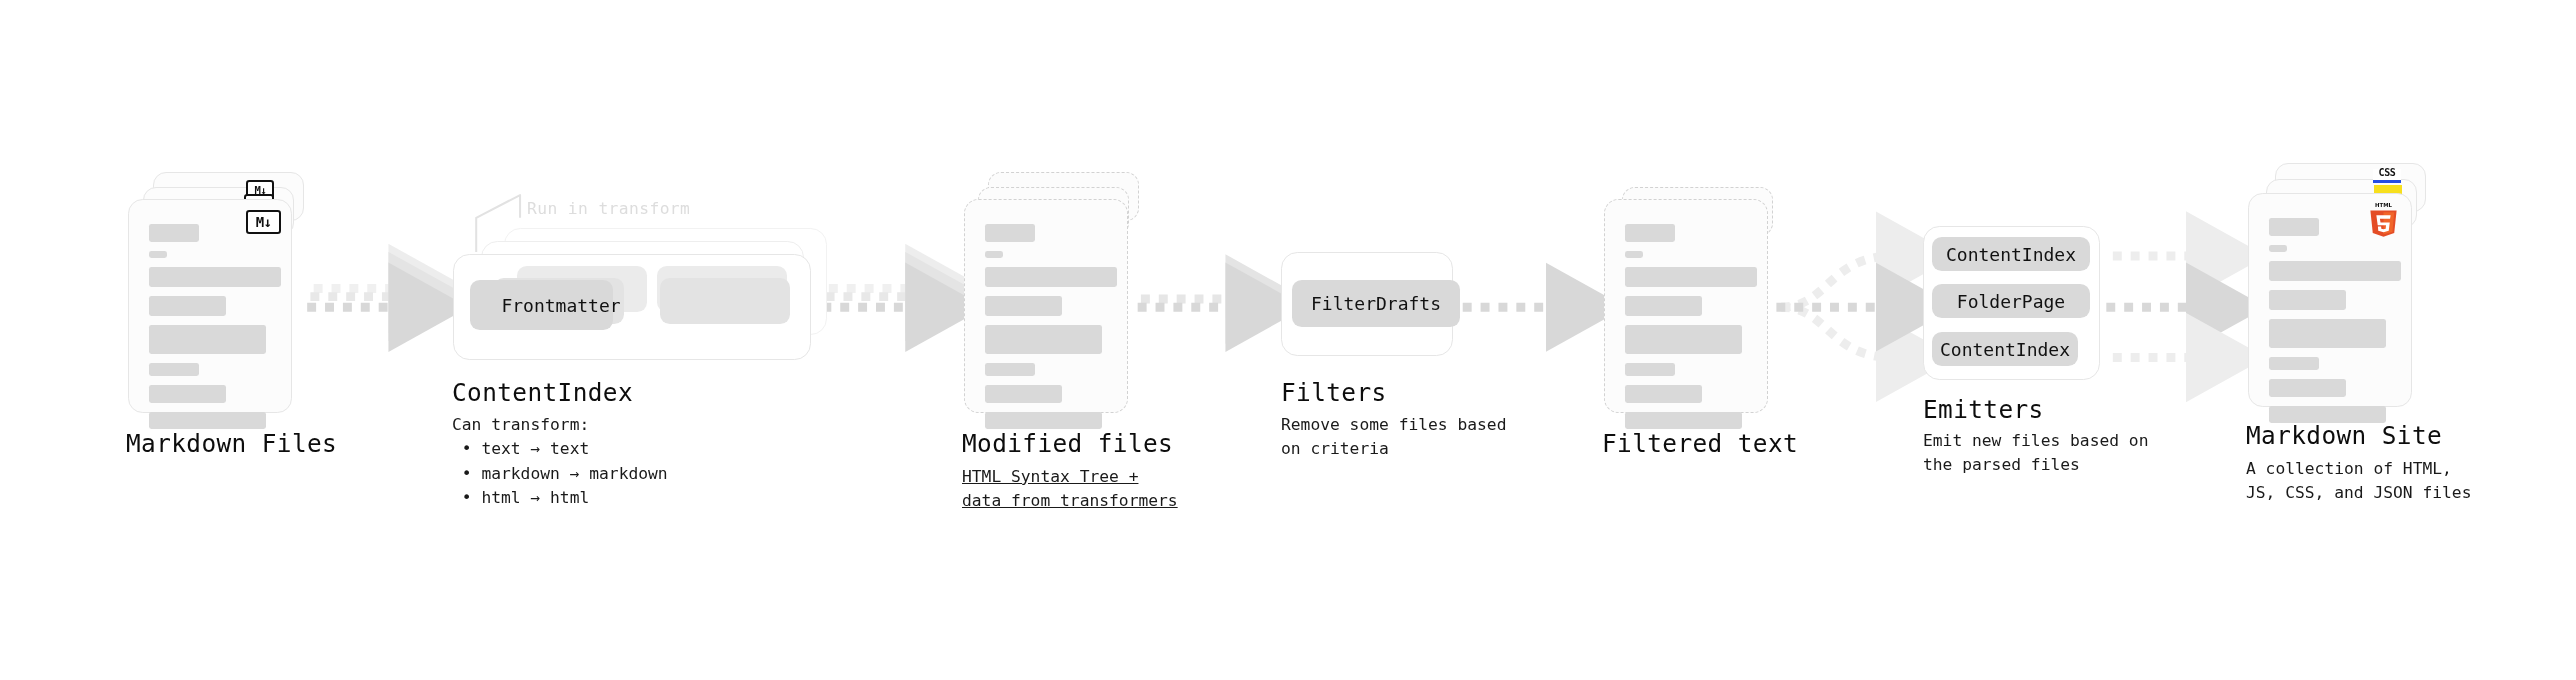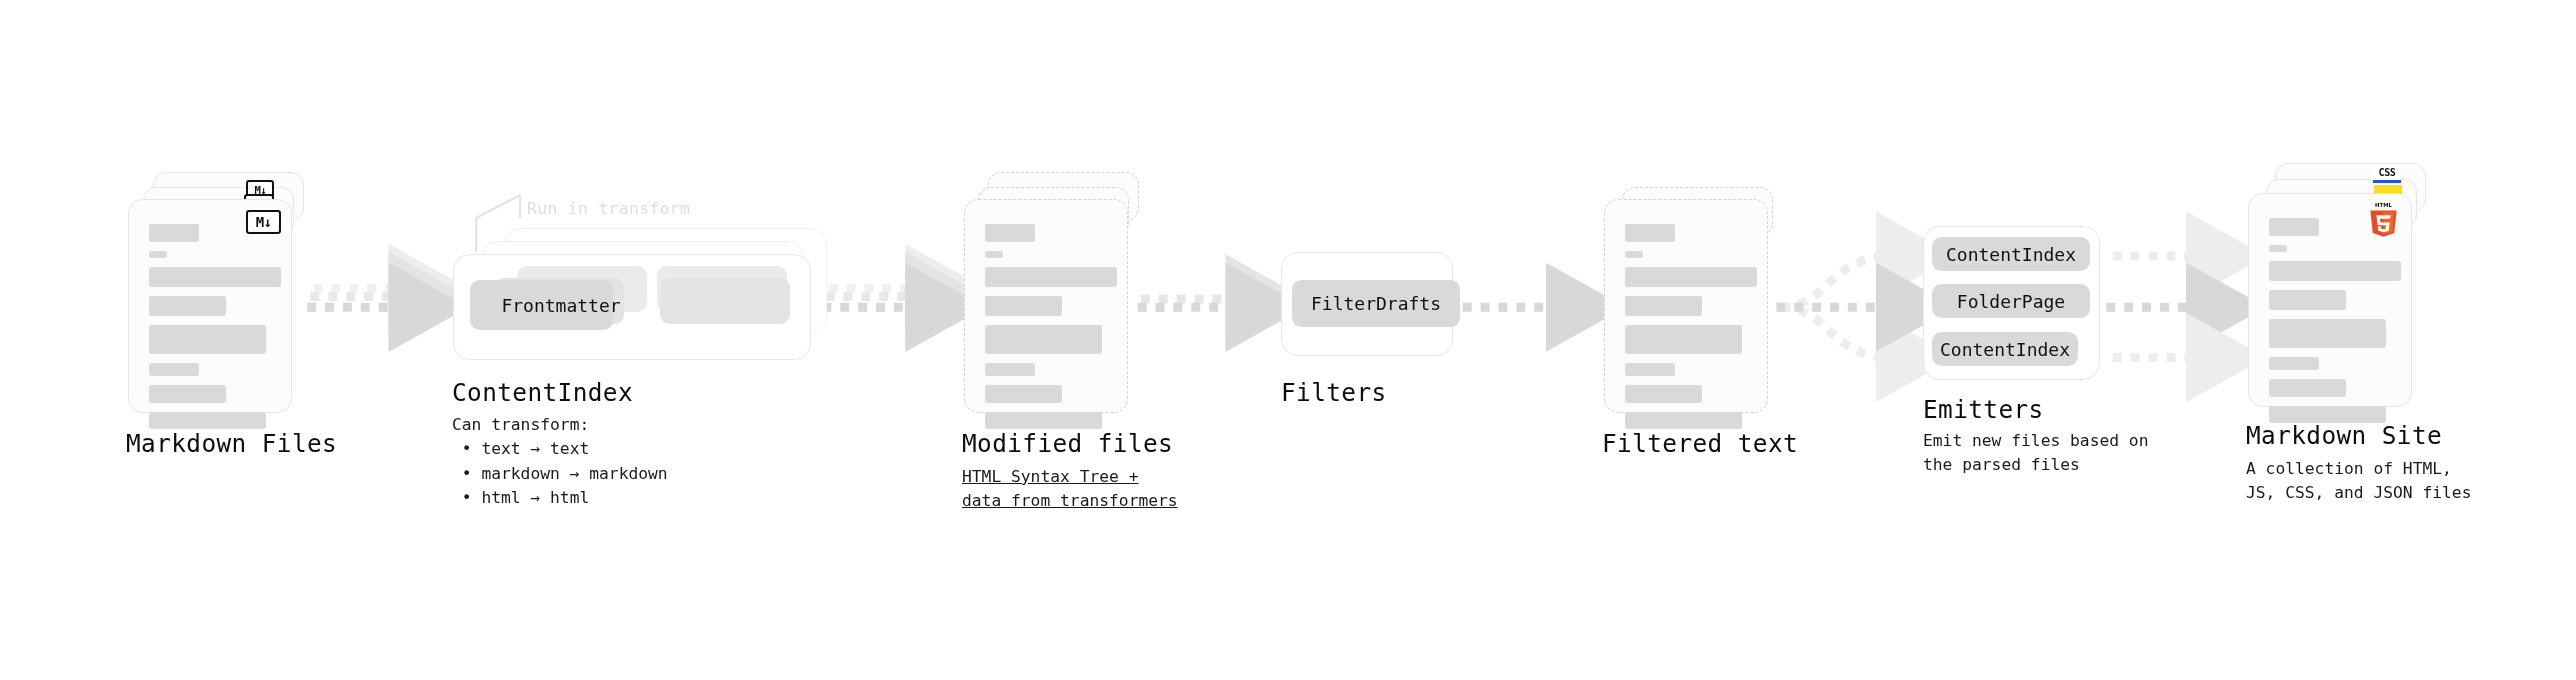--- a/index.html
+++ b/index.html
@@ -181,20 +181,22 @@
       <div class="skel" style="width:117px;height:16.3px;"></div>
     </div>
   </div>
   <div class="title" style="left:962px;top:429px;">Modified files</div>
   <div class="sub" style="left:962px;top:465px;text-decoration:underline;">HTML Syntax Tree +
 data from transformers</div>
 
   <div class="procbox" style="left:1281px;top:252px;width:172px;height:104px;"></div>
   <div class="chip" style="left:1292px;top:280px;width:168px;height:47px;">FilterDrafts</div>
   <div class="title" style="left:1281px;top:378px;">Filters</div>
+  <div class="sub" style="left:1281px;top:413px;">Remove some files based
+on criteria</div>
 
   <div class="doccard dashed" style="left:1622px;top:187px;width:151px;height:49px;border-radius:13px;"></div>
   <div class="doccard dashed" style="left:1604px;top:199px;width:164px;height:214px;">
     <div class="skelwrap">
       <div class="skel" style="width:50px;height:18px;"></div>
       <div class="skel" style="width:18px;height:6.5px;"></div>
       <div class="skel" style="width:132px;height:20.3px;"></div>
       <div class="skel" style="width:77px;height:20.3px;"></div>
       <div class="skel" style="width:117px;height:29px;"></div>
       <div class="skel" style="width:50px;height:13px;"></div>

